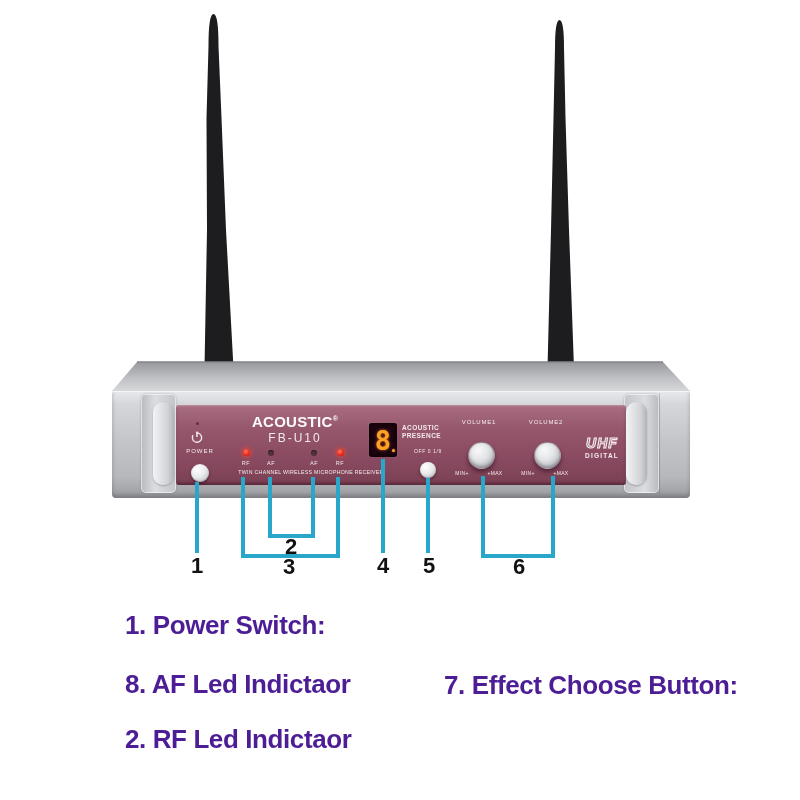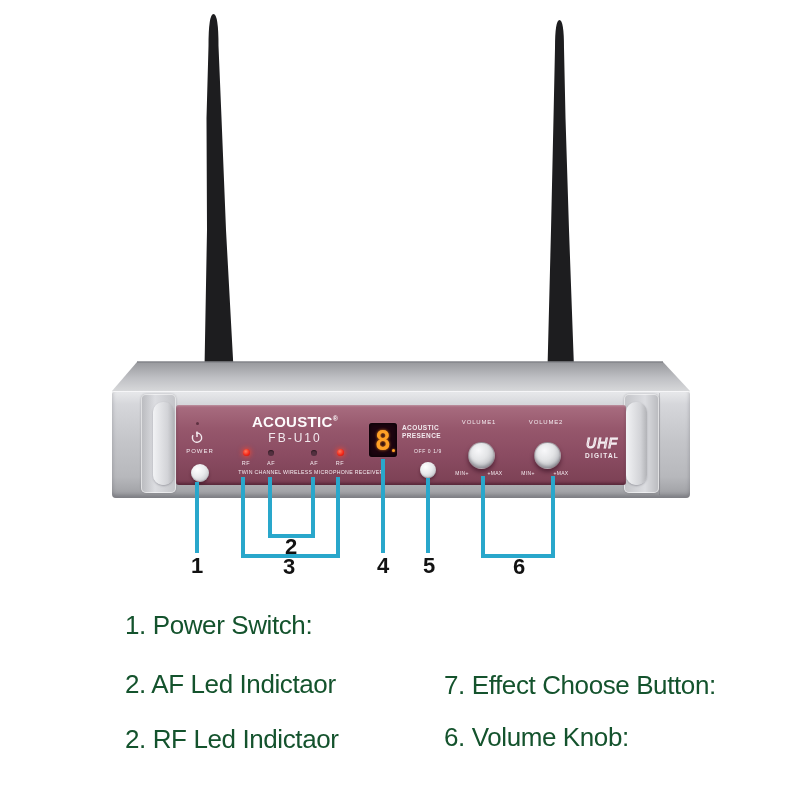--- a/index.html
+++ b/index.html
@@ -54,27 +54,27 @@
     box-shadow:0 0 2px rgba(255,140,30,.9);}
   .acoustic{left:402px;top:424px;font-size:6.5px;font-weight:700;letter-spacing:.4px;line-height:7.5px;}
   .fx-options{left:408px;top:448px;width:40px;text-align:center;font-size:5px;letter-spacing:.6px;}
   .fx-btn{left:420px;top:462px;width:16px;height:16px;}
   .vol-label{top:419px;width:60px;text-align:center;font-size:6px;letter-spacing:.8px;}
   .knob{top:442px;width:27px;height:27px;border-radius:50%;border:1px solid rgba(70,40,55,.35);
     background:radial-gradient(circle at 38% 30%, #f8f8fa 0%, #e4e5e7 40%, #c5c6ca 70%, #92939b 100%);
     box-shadow:0 3px 4px rgba(45,10,28,.55), inset 0 -2px 3px rgba(100,100,110,.5);}
   .minmax{top:470px;width:28px;text-align:center;font-size:5px;letter-spacing:.3px;}
   .uhf-wrap{left:570px;top:435px;width:64px;text-align:center;}
-  .uhf{display:block;font-size:14px;font-weight:normal;font-style:italic;letter-spacing:1px;
+  .uhf{display:block;font-size:14px;font-weight:bold;font-style:italic;letter-spacing:1px;
     color:rgba(255,255,255,.10);-webkit-text-stroke:1.1px #f4edf1;}
   .digital{display:block;font-size:6.5px;font-weight:700;letter-spacing:1.2px;color:#f4edf1;margin-top:1px;}
 
   
   .cnum{width:24px;text-align:center;font-size:22px;font-weight:700;color:#121212;}
-  .legend-item{font-size:26px;font-weight:400;letter-spacing:-.4px;color:#14532d;white-space:nowrap;}
+  .legend-item{font-size:26px;font-weight:700;letter-spacing:-.4px;color:#4c1d95;white-space:nowrap;}
   .z1{z-index:1;} .z2{z-index:2;} .z3{z-index:3;} .z4{z-index:4;}
 </style>
 </head>
 <body>
 
 <div class="stage">
 
   <svg class="abs z1" width="800" height="800" viewBox="0 0 800 800">
     <defs>
       <linearGradient id="topGrad" x1="0" y1="0" x2="0" y2="1">
@@ -163,18 +163,17 @@
   </svg>
 
   <div class="abs z4 cnum" style="left:185px;top:553px;">1</div>
   <div class="abs z4 cnum" style="left:279px;top:534px;">2</div>
   <div class="abs z4 cnum" style="left:277px;top:554px;">3</div>
   <div class="abs z4 cnum" style="left:371px;top:553px;">4</div>
   <div class="abs z4 cnum" style="left:417px;top:553px;">5</div>
   <div class="abs z4 cnum" style="left:507px;top:554px;">6</div>
 
   <div class="abs z2 legend-item" style="left:125px;top:610px;">1. Power Switch:</div>
-  <div class="abs z2 legend-item" style="left:125px;top:669px;">2. AF Led Indictaor</div>
+  <div class="abs z2 legend-item" style="left:125px;top:669px;">8. AF Led Indictaor</div>
   <div class="abs z2 legend-item" style="left:125px;top:724px;">2. RF Led Indictaor</div>
   <div class="abs z2 legend-item" style="left:444px;top:670px;">7. Effect Choose Button:</div>
-  <div class="abs z2 legend-item" style="left:444px;top:722px;">6. Volume Knob:</div>
 
 </div>
 
 </body></html>

